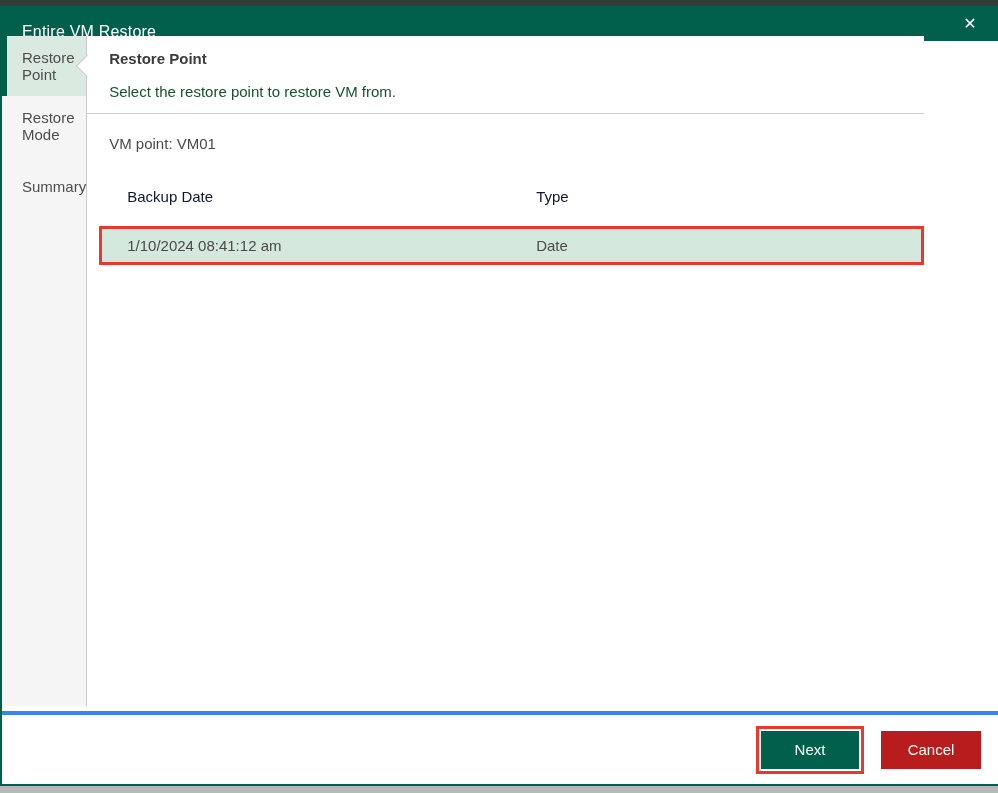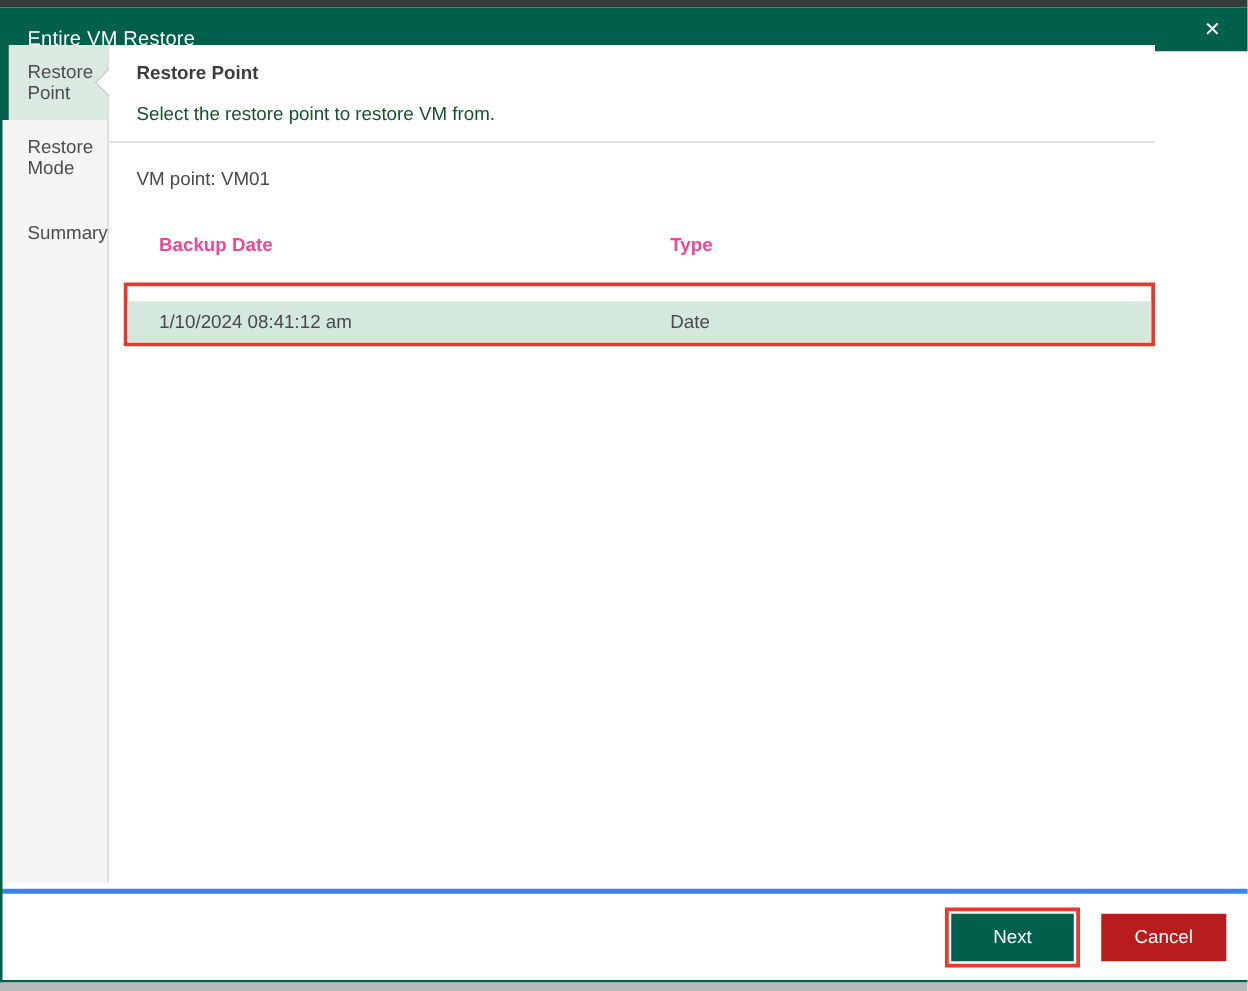--- a/index.html
+++ b/index.html
@@ -44,28 +44,28 @@
   .content{flex:1;background:#ffffff;position:relative;}
 
   .content-header{
     height:64px;padding:13px 22px 0 22px;border-bottom:1px solid #cfcfcf;
   }
   .content-header .h{font-size:15px;font-weight:bold;color:#3c3c3c;line-height:19px;}
   .content-header .sub{font-size:15px;color:#14532d;margin-top:14px;line-height:19px;}
 
   .vm-name{margin:20px 22px 0 22px;font-size:15px;color:#4a4a4a;line-height:19px;}
 
-  .thead{margin:34px 0 0 40px;display:flex;font-size:15px;font-weight:bold;color:#ec4899;line-height:19px;}
+  .thead{margin:34px 0 0 40px;display:flex;font-size:15px;font-weight:normal;color:#0f172a;line-height:19px;}
   .thead .col1{width:409px;}
   .row-annotation{
     margin:20px 0 0 12px;width:819px;border:3px solid #e8392f;background:#ffffff;
   }
   .row{
     background:#d5e8dd;height:33px;display:flex;align-items:center;
-    padding-left:25px;font-size:15px;color:#4a4a4a;cursor:pointer;margin-top:12px;
+    padding-left:25px;font-size:15px;color:#4a4a4a;cursor:pointer;
   }
   .row .col1{width:409px;}
 
   
   .footer{
     position:absolute;left:0;top:711px;width:998px;height:73px;background:#ffffff;
     border-top:4px solid #3b82f6;box-sizing:border-box;
     display:flex;align-items:center;justify-content:flex-end;gap:17px;padding-right:17px;
   }
   .next-annotation{border:3px solid #e8392f;padding:2px;background:#ffffff;}

